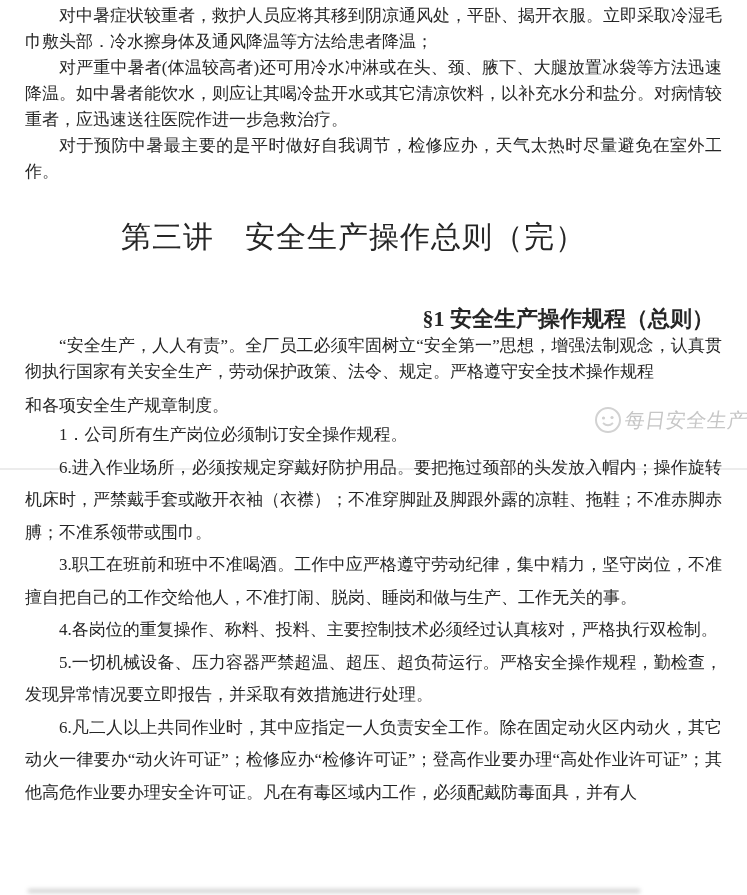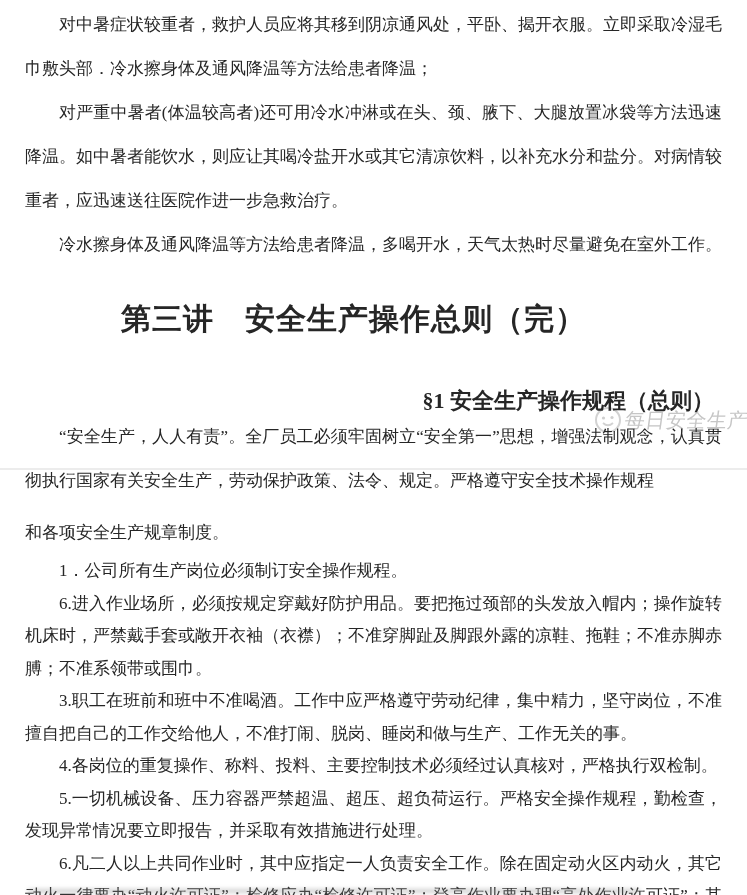--- a/index.html
+++ b/index.html
@@ -20,29 +20,29 @@
     left: 25px;
     top: 0;
     width: 697px;
     padding-top: 3px;
     color: #262626;
     z-index: 2;
   }
   .para {
     margin: 0;
     font-size: 17px;
-    line-height: 44px;
+    line-height: 26px;
     text-align: justify;
     text-indent: 2em;
   }
   .chapter-title {
     margin: 33px 0 0 0;
     font-size: 30px;
     line-height: 37px;
-    font-weight: bold;
+    font-weight: normal;
     text-align: center;
     transform: translateX(-20px);
     letter-spacing: 1px;
     white-space: nowrap;
   }
   .section-heading {
     margin: 50px 0 0 0;
     font-size: 22px;
     line-height: 28px;
     font-weight: bold;
@@ -119,21 +119,21 @@
         <circle cx="18" cy="11.5" r="1.6" fill="#cfcfcf"></circle>
         <path d="M9 17 q5 4.5 10 0" fill="none" stroke="#d2d2d2" stroke-width="1.8"></path>
       </svg>
     </span>
     <span class="wm-text">每日安全生产</span>
   </div>
 
   <div class="content">
     <p class="para">对中暑症状较重者，救护人员应将其移到阴凉通风处，平卧、揭开衣服。立即采取冷湿毛巾敷头部．冷水擦身体及通风降温等方法给患者降温；</p>
     <p class="para">对严重中暑者(体温较高者)还可用冷水冲淋或在头、颈、腋下、大腿放置冰袋等方法迅速降温。如中暑者能饮水，则应让其喝冷盐开水或其它清凉饮料，以补充水分和盐分。对病情较重者，应迅速送往医院作进一步急救治疗。</p>
-    <p class="para">冷水擦身体及通风降温等方法给患者降温，多喝开水，天气太热时尽量避免在室外工作。</p>
+    <p class="para">对于预防中暑最主要的是平时做好自我调节，检修应办，天气太热时尽量避免在室外工作。</p>
 
     <h1 class="chapter-title">第三讲　安全生产操作总则（完）</h1>
 
     <h2 class="section-heading">§1 安全生产操作规程（总则）</h2>
 
     <p class="para intro">“安全生产，人人有责”。全厂员工必须牢固树立“安全第一”思想，增强法制观念，认真贯彻执行国家有关安全生产，劳动保护政策、法令、规定。严格遵守安全技术操作规程</p>
 
     <p class="para continuation">和各项安全生产规章制度。</p>
 
     <p class="para rule">1．公司所有生产岗位必须制订安全操作规程。</p>

